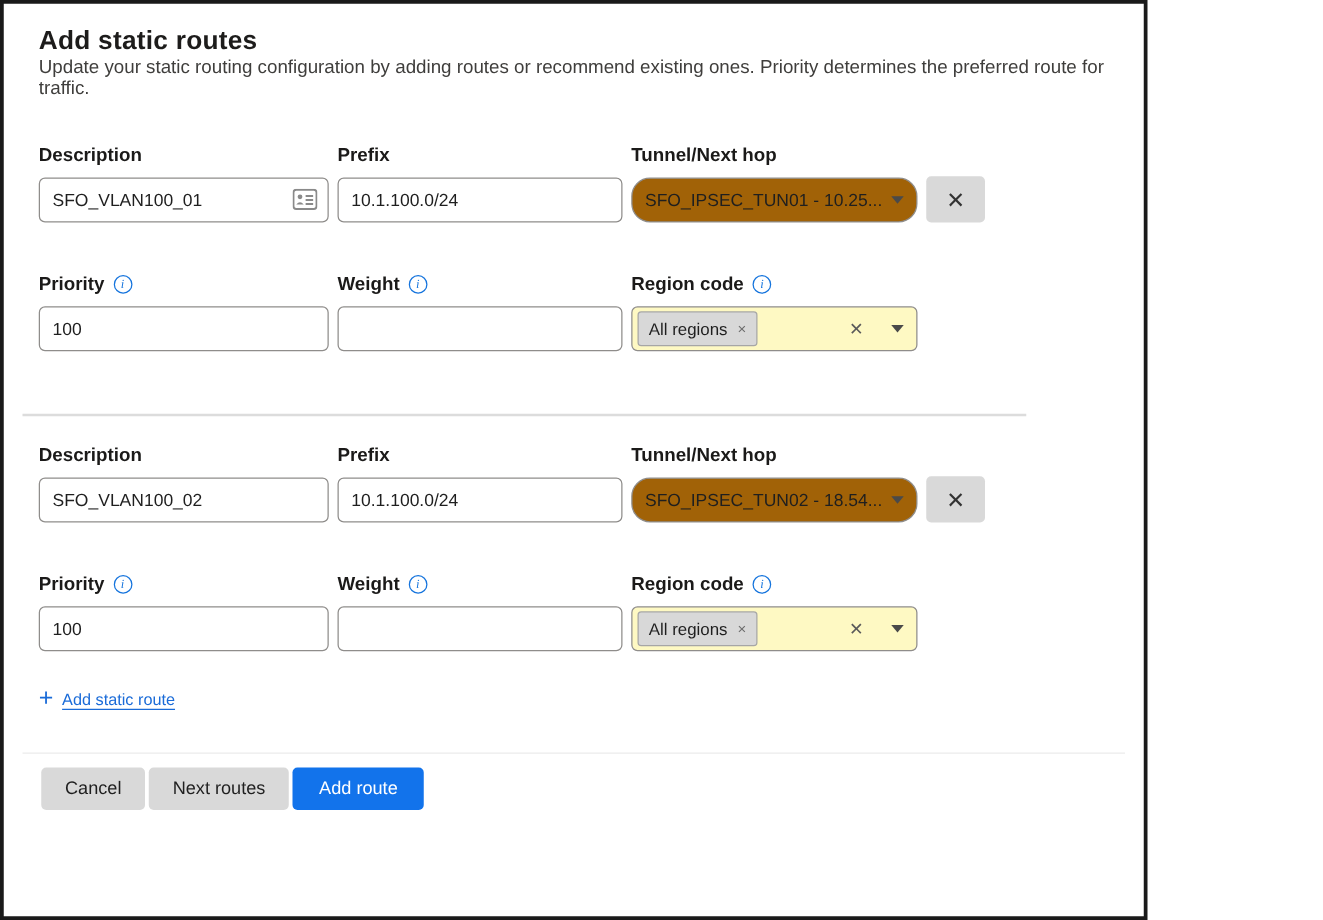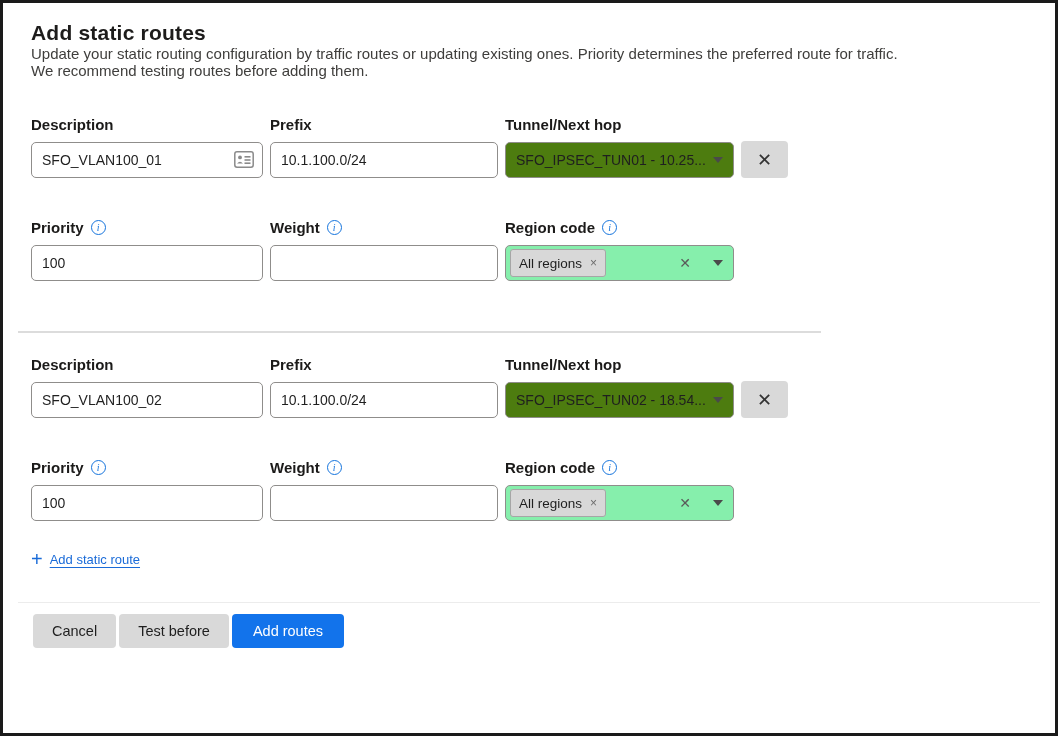--- a/index.html
+++ b/index.html
@@ -1,20 +1,20 @@
 <!DOCTYPE html>
 <html><head>
 <meta charset="utf-8">
 <style>
   * { box-sizing: border-box; }
   html, body { margin: 0; padding: 0; background: #fff; }
   body { font-family: "Liberation Sans", sans-serif; }
 
   .frame {
-    width: 1058px; height: 736px;
+    width: 918px; height: 736px;
     border: 3px solid #1a1a1a;
     background: #ffffff;
     overflow: hidden;
   }
   .content { padding: 14px 28px 0 28px; }
 
   h1.title {
     font-size: 21px; font-weight: 700; color: #1d1c1b;
     margin: 4px 0 0 0; letter-spacing: 0.2px;
   }
@@ -51,43 +51,43 @@
     background: #fff; outline: none;
   }
   .input-wrap { position: relative; }
   .input-wrap .text-input { }
   .card-icon {
     position: absolute; right: 9px; top: 9px; width: 20px; height: 17px;
     cursor: pointer;
   }
 
   .select-box {
-    height: 36px; border: 1px solid #8f8d8b; border-radius: 5px;
+    height: 36px; border: 1px solid #8f8d8b; border-radius: 15px;
     display: flex; align-items: center; padding: 0 10px;
-    font-size: 14px; color: #1f1f1f; background: #4d7c0f; cursor: pointer;
+    font-size: 14px; color: #1f1f1f; background: #a16207; cursor: pointer;
     white-space: nowrap; overflow: hidden;
   }
   .select-box .select-text { flex: 1 1 auto; overflow: hidden; }
   .caret {
     width: 0; height: 0; flex: 0 0 auto; margin-left: 8px;
     border-left: 5px solid transparent; border-right: 5px solid transparent;
     border-top: 6px solid #4a4a4a;
   }
 
   .remove-btn {
     width: 47px; height: 37px; align-self: end; margin-bottom: 0;
     background: #d9d9d9; border: none; border-radius: 4px;
     font-size: 18px; color: #333; cursor: pointer; line-height: 1;
     font-family: "Liberation Sans", sans-serif;
   }
 
   .multiselect {
     height: 36px; border: 1px solid #8f8d8b; border-radius: 5px;
     display: flex; align-items: center; padding: 0 10px 0 4px;
-    background: #86efac; cursor: pointer;
+    background: #fef9c3; cursor: pointer;
   }
   .tag {
     display: inline-flex; align-items: center; gap: 8px;
     background: #d8d8d8; border: 1px solid #a6a6a6; border-radius: 3px;
     height: 28px; padding: 0 8px; font-size: 13.5px; color: #1f1f1f;
   }
   .tag-x { font-size: 12px; color: #6d6d6d; cursor: pointer; line-height: 1; }
   .ms-spacer { flex: 1 1 auto; }
   .clear-x { font-size: 14px; color: #5a5a5a; margin-right: 14px; cursor: pointer; line-height: 1; }
 
@@ -115,22 +115,21 @@
   }
   .btn-secondary { background: #d9d9d9; color: #1f1f1f; padding: 0 19px; }
   .btn-primary { background: #1273eb; color: #ffffff; padding: 0 21px; }
 </style>
 </head>
 <body>
 
 <div class="frame">
   <div class="content">
     <h1 class="title">Add static routes</h1>
-    <p class="desc intro">Update your static routing configuration by traffic routes or updating existing ones. Priority determines the preferred route for traffic.</p>
-    <p class="desc recommend">We recommend testing routes before adding them.</p>
+    <p class="desc intro">Update your static routing configuration by adding routes or recommend existing ones. Priority determines the preferred route for traffic.</p>
 
     <div class="route">
       <div class="row">
         <div class="field">
           <div class="field-label">Description</div>
           <div class="input-wrap">
             <input class="text-input" type="text" value="SFO_VLAN100_01" style="">
             <svg class="card-icon" viewBox="0 0 20 17">
               <rect x="0.8" y="0.8" width="18.4" height="15.4" rx="2.2" fill="none" stroke="#8a8a8a" stroke-width="1.5"></rect>
               <circle cx="6" cy="6.4" r="1.9" fill="#8a8a8a"></circle>
@@ -247,17 +246,17 @@
 
     <div class="add-link-row">
       <span class="plus-glyph">+</span>
       <a class="add-link">Add static route</a>
     </div>
 
     <hr class="footer-divider">
 
     <div class="footer">
       <button class="btn btn-secondary">Cancel</button>
-      <button class="btn btn-secondary">Test before</button>
-      <button class="btn btn-primary">Add routes</button>
+      <button class="btn btn-secondary">Next routes</button>
+      <button class="btn btn-primary">Add route</button>
     </div>
   </div>
 </div>
 
 </body></html>

